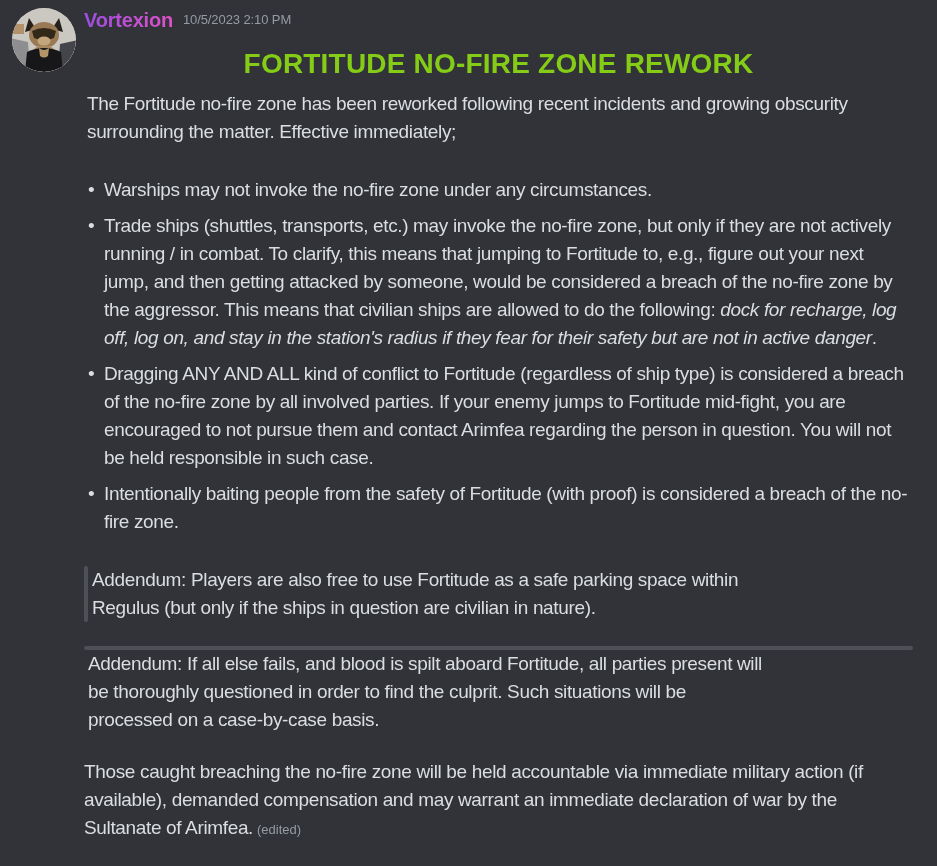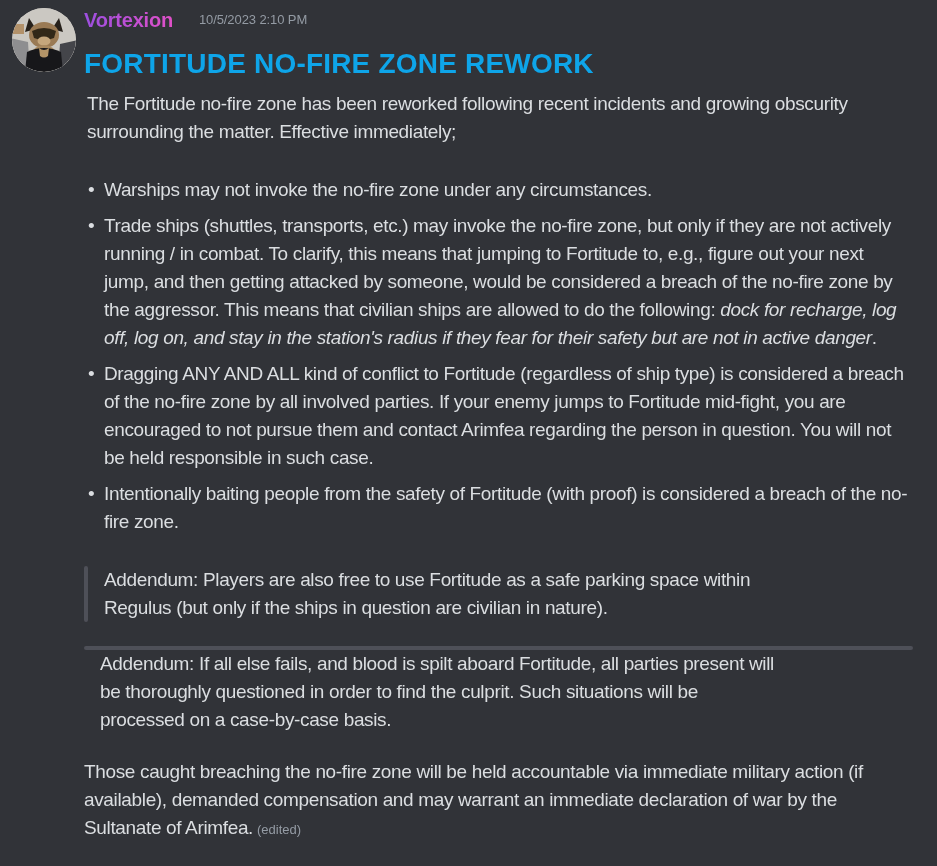--- a/index.html
+++ b/index.html
@@ -26,21 +26,21 @@
     height: 64px;
     border-radius: 50%;
     overflow: hidden;
     cursor: pointer;
     background: #c9c6c1;
   }
   .avatar svg { display: block; width: 64px; height: 64px; }
   .msg-header {
     display: flex;
     align-items: flex-start;
-    gap: 26px;
+    gap: 10px;
     line-height: 24px;
     margin-bottom: 2px;
   }
   .username {
     font-size: 20px;
     font-weight: 600;
     letter-spacing: -0.2px;
     background: linear-gradient(90deg, #9c4fe0 0%, #e050c8 100%);
     -webkit-background-clip: text;
     background-clip: text;
@@ -50,22 +50,23 @@
   .timestamp {
     font-size: 13px;
     color: #949ba4;
     letter-spacing: -0.1px;
   }
   h1.msg-title {
     margin: 14px 0 8px 0;
     font-size: 28px;
     line-height: 36px;
     font-weight: 800;
-    color: #0ea5e9;
+    color: #84cc16;
     letter-spacing: 0.2px;
+    text-align: center;
   }
   .body-text {
     font-size: 19px;
     line-height: 28px;
     letter-spacing: -0.35px;
     color: #dbdee1;
   }
   p.intro { margin: 3px; }
   ul.rules-list {
     margin: 30px 0 0 0;
@@ -89,21 +90,21 @@
     display: flex;
     margin-top: 30px;
   }
   .quote.second { margin-top: 24px; flex-direction: column; }
   .quote-bar {
     flex: 0 0 4px;
     border-radius: 4px;
     background: #4e5058;
   }
   .quote-text {
-    padding-left: 16px;
+    padding-left: 4px;
     white-space: pre-line;
   }
   p.outro { margin: 24px 0 0 0; }
   .edited {
     font-size: 13px;
     color: #949ba4;
     letter-spacing: 0;
     margin-left: 4px;
   }
   em { font-style: italic; }

